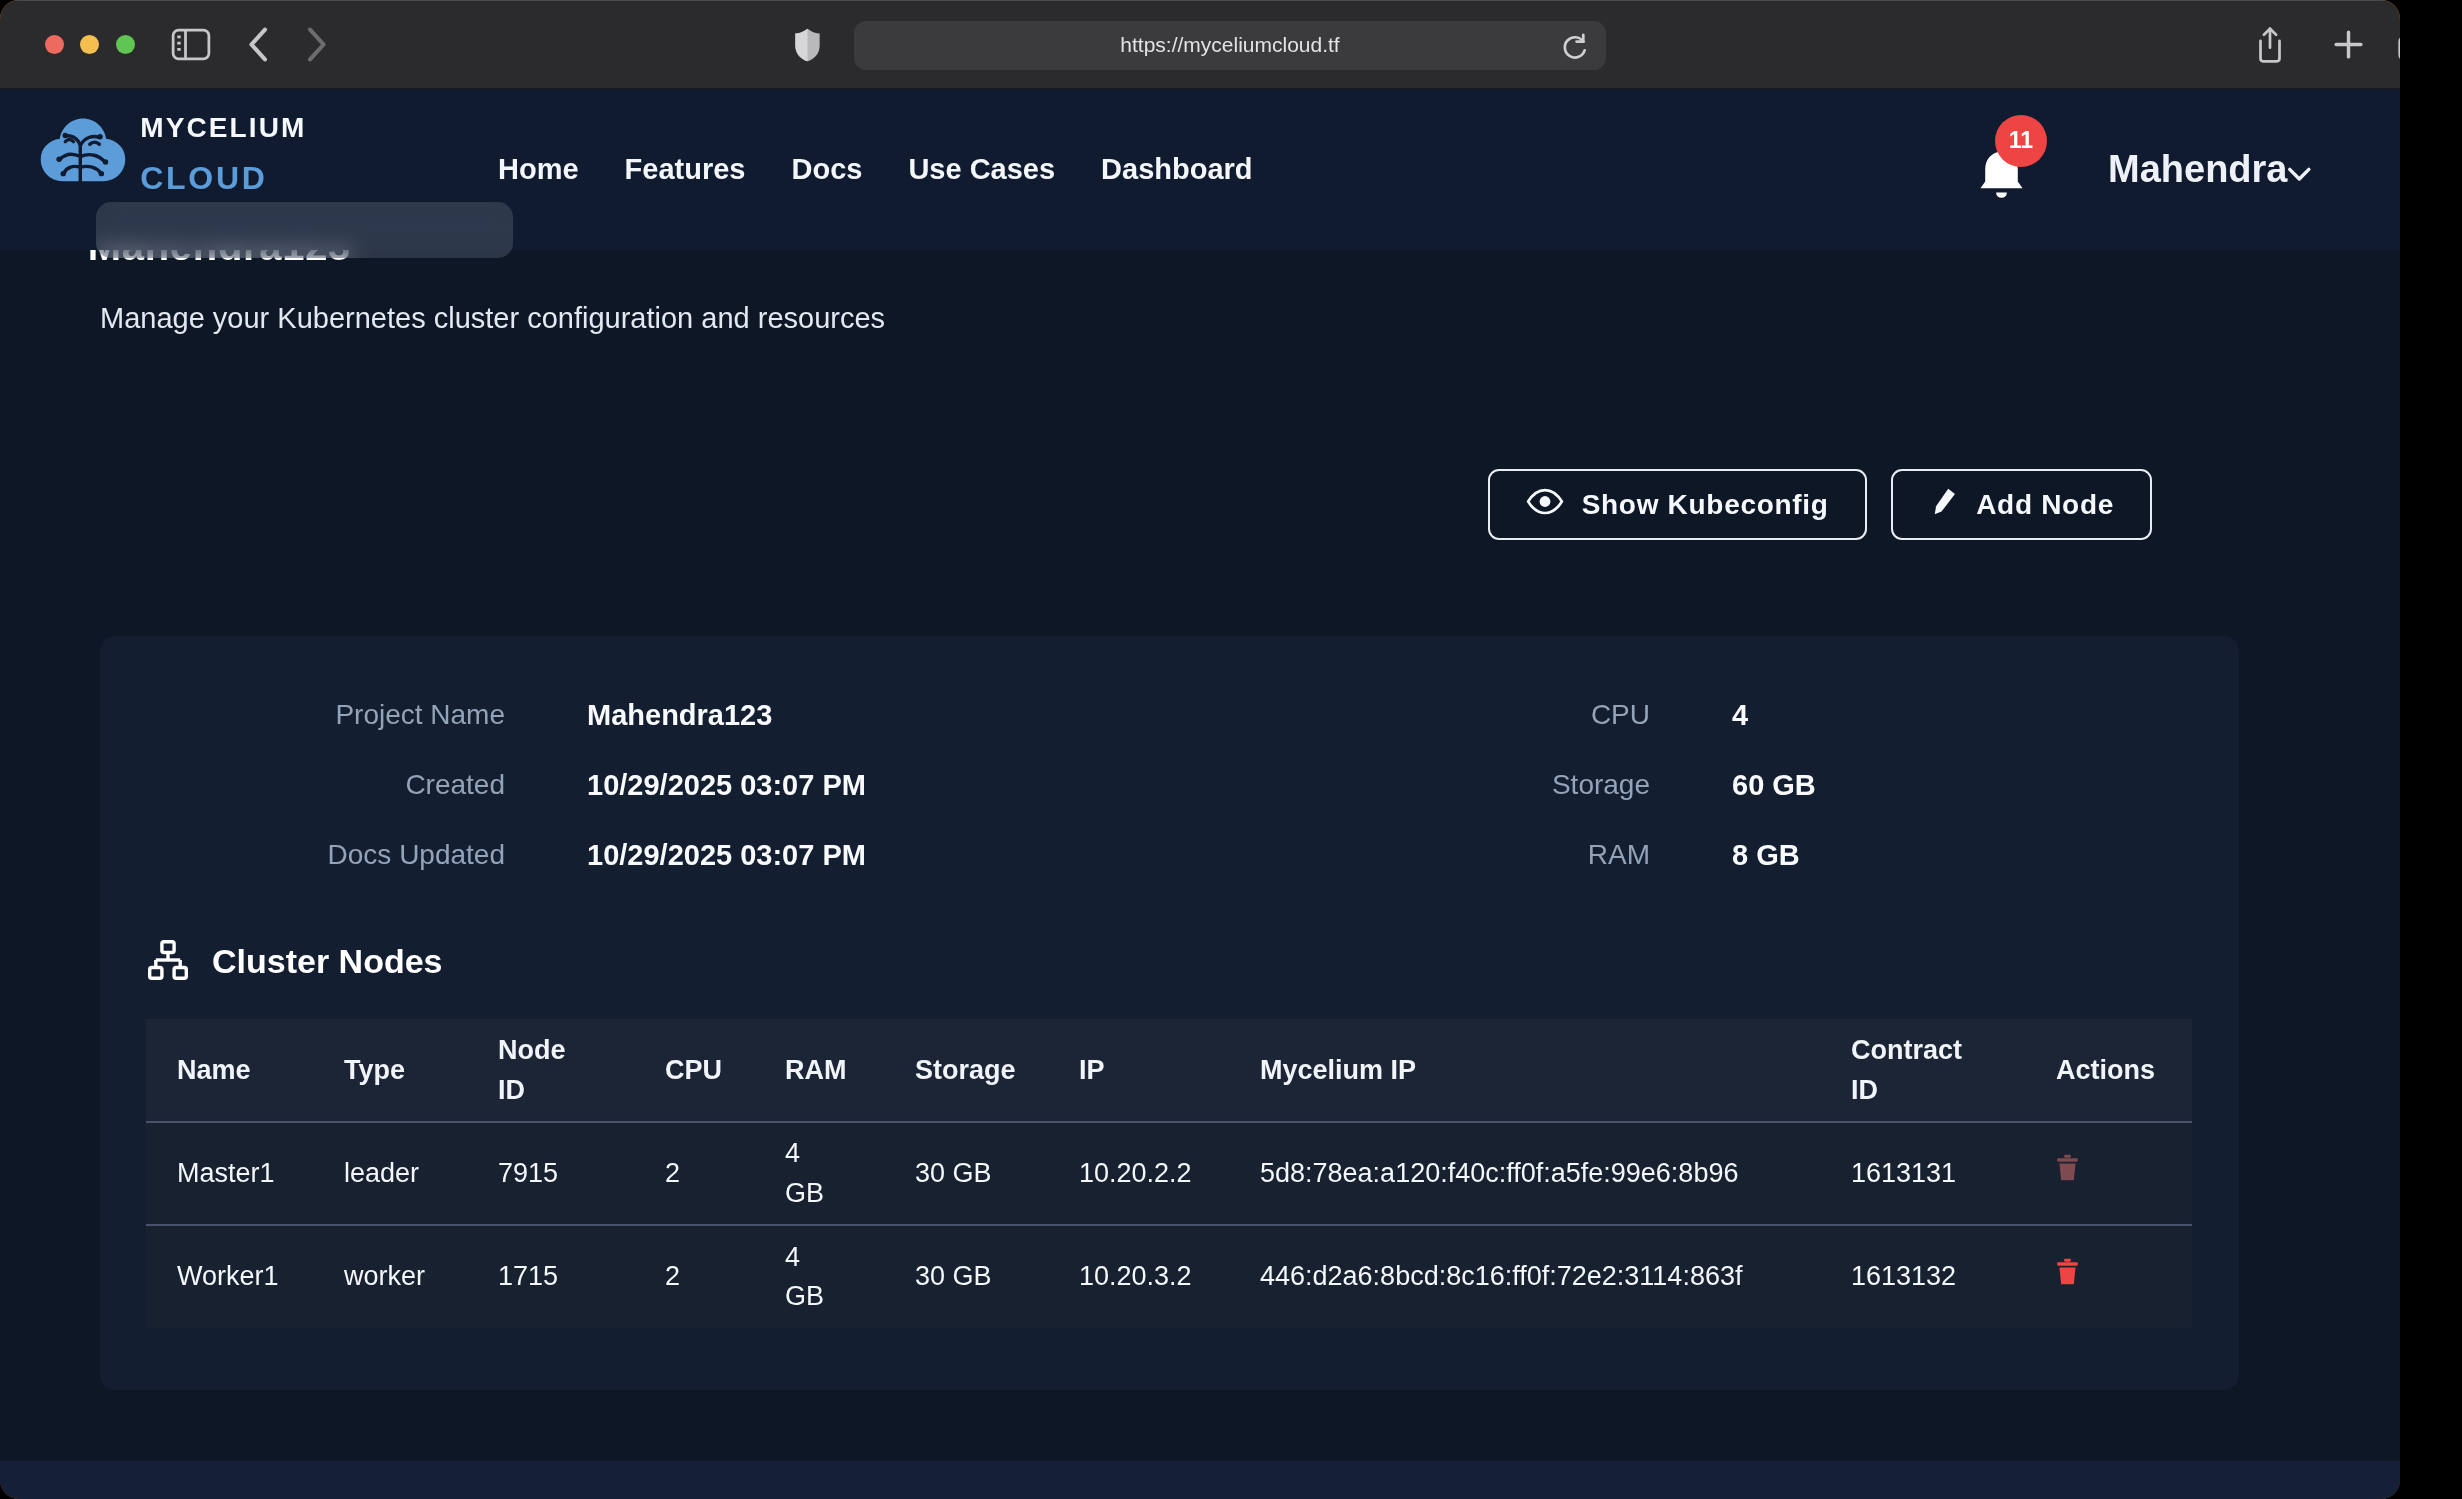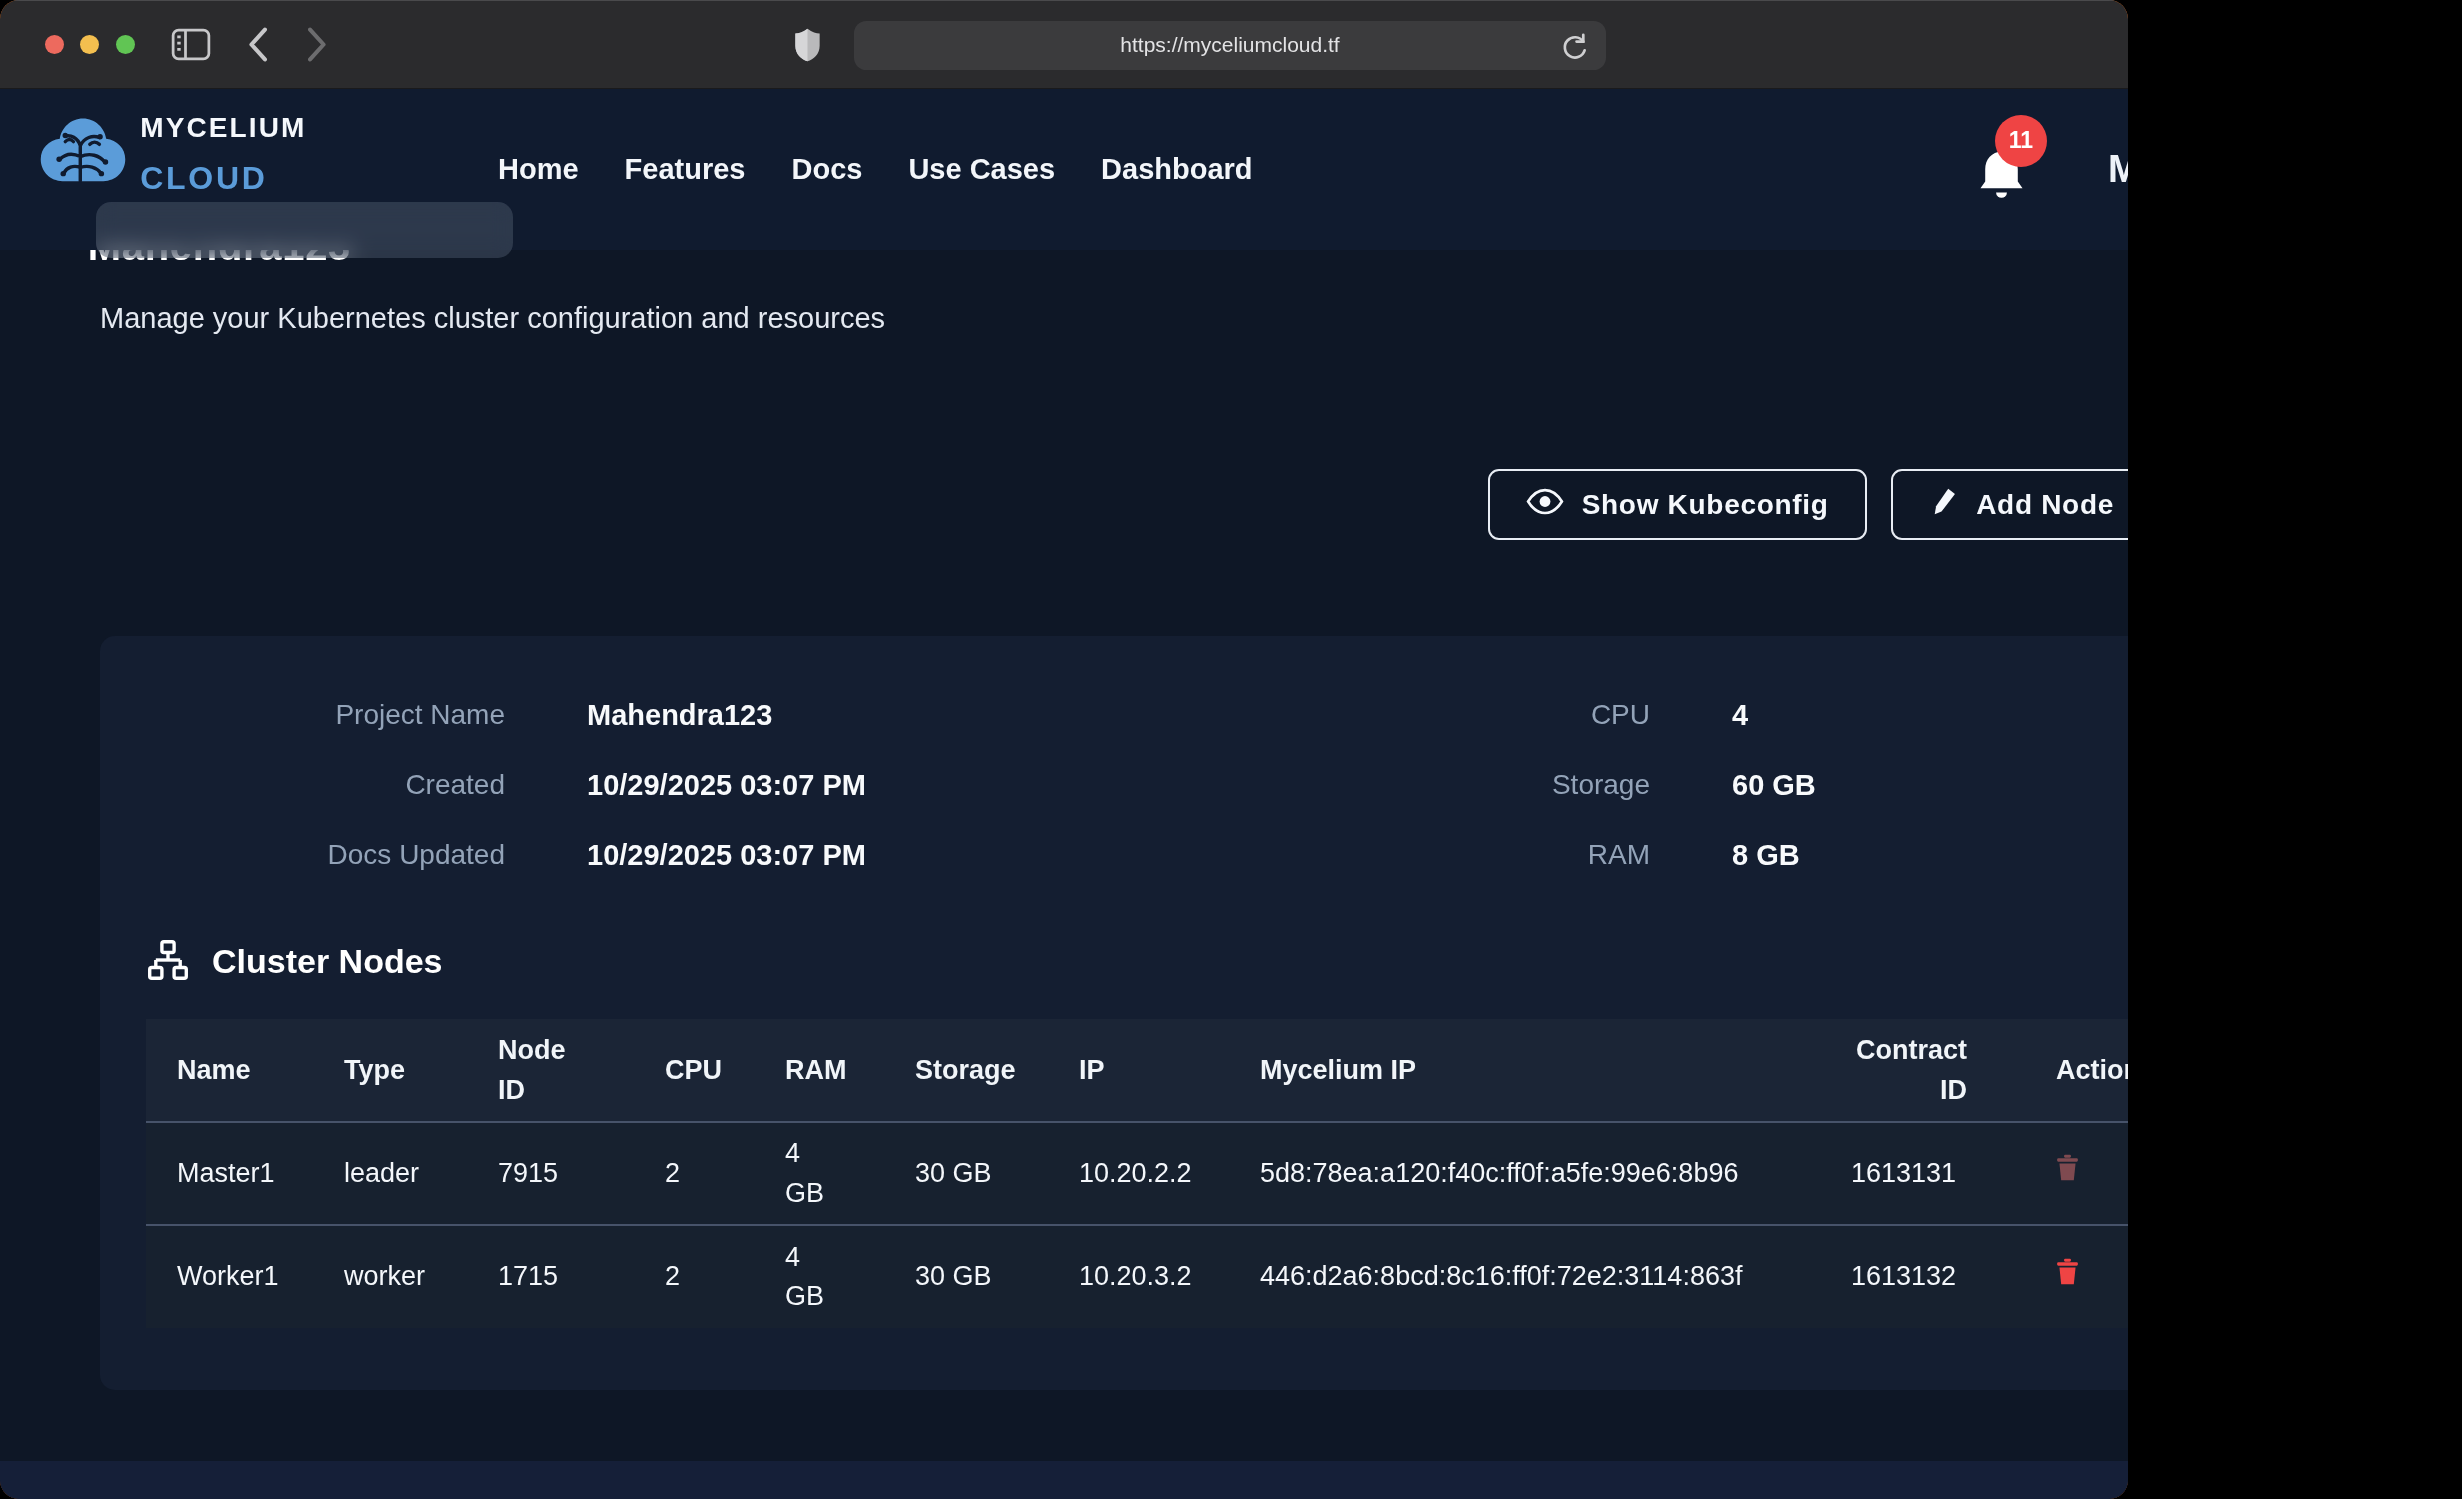--- a/index.html
+++ b/index.html
@@ -1,20 +1,20 @@
 <!DOCTYPE html>
 <html style="font-size:11px"><head>
 <meta charset="utf-8">
 <style>
   * { margin:0; padding:0; box-sizing:border-box; }
   html,body { background:#000; }
   body { font-family:"Liberation Sans", sans-serif; }
 
   .window {
-    position:relative; width:2128px; height:1499px;
+    position:relative; width:2400px; height:1499px;
     border-radius:19px; overflow:hidden; background:#f97316;
   }
 
   
   .chrome {
     position:absolute; top:0; left:0; width:100%; height:89px;
     background:#2b2b2d; border-bottom:1.4px solid #1a1a1c; z-index:30;
   }
   .chrome::before{
     content:""; position:absolute; top:0; left:0; right:0; height:1.4px; background:#4a4a4c;
@@ -97,21 +97,21 @@
   table.nodes th {
     background:#1b2536; color:#f1f5f9; font-size:27px; font-weight:bold; text-align:left;
     padding:0 6.8px 0 31px; height:103px; vertical-align:middle; line-height:1.5;
   }
   table.nodes td {
     background:#17212f; color:#f4f7fb; font-size:27px; text-align:left;
     padding:0 6.8px 0 31px; height:103px; vertical-align:middle; line-height:1.45;
   }
   table.nodes tbody tr td { border-top:2.1px solid #47536a; }
   .force-narrow-110 { display:inline-block; width:75px; }
-  .force-narrow-170 { display:inline-block; width:116px;text-align:right; }
+  .force-narrow-170 { display:inline-block; width:116px; }
   .force-narrow-70  { display:inline-block; width:48px; }
   .wrap-ip { display:inline-block; max-width:526px; overflow-wrap:anywhere; word-break:break-all; }
   .row-trash { background:none; border:none; cursor:pointer; padding:0; }
   .trash-muted { color:#7f4a50; }
   .trash-live  { color:#ef4444; }
 
   .footer-strip { position:absolute; left:0; bottom:0; width:100%; height:38px; background:#151f38; z-index:2; }
 </style>
 </head>
 <body>

